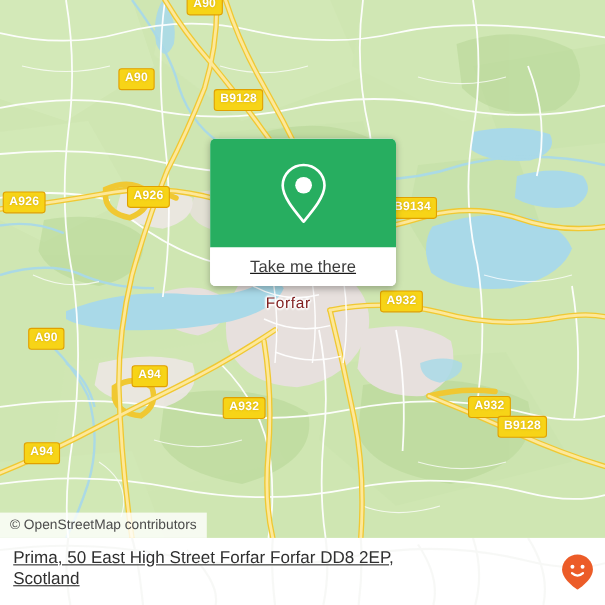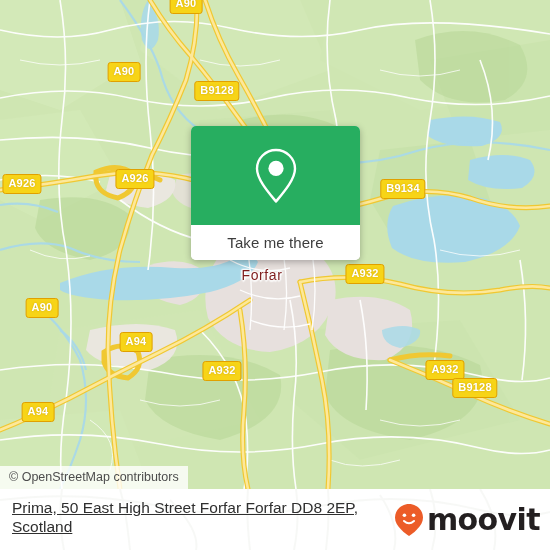--- a/index.html
+++ b/index.html
@@ -60,20 +60,21 @@
 
   
   #popup-card {
     position: absolute;
     left: 191px; top: 126px;
     width: 169px; height: 134px;
     border-radius: 5px;
     overflow: hidden;
     box-shadow: 0 2px 7px rgba(0,0,0,.28);
     background: #ffffff;
+    text-decoration: underline;
   }
   #popup-card .card-top {
     height: 99px;
     background: #27ae60;
     display: flex;
     align-items: center;
     justify-content: center;
   }
   #popup-card .card-btn {
     height: 35px;
@@ -292,21 +293,21 @@
           <path d="M312,252 Q318,290 312,330"></path>
         </g>
       </g>
     </svg>
 
     <div class="shield" style="left:186px;top:4px;">A90</div>
     <div class="shield" style="left:124px;top:72px;">A90</div>
     <div class="shield" style="left:217px;top:91px;">B9128</div>
     <div class="shield" style="left:22px;top:184px;">A926</div>
     <div class="shield" style="left:135px;top:179px;">A926</div>
-    <div class="shield" style="left:375px;top:189px;margin-left:28px;">B9134</div>
+    <div class="shield" style="left:375px;top:189px;">B9134</div>
     <div class="shield" style="left:365px;top:274px;">A932</div>
     <div class="shield" style="left:42px;top:308px;">A90</div>
     <div class="shield" style="left:136px;top:342px;">A94</div>
     <div class="shield" style="left:222px;top:371px;">A932</div>
     <div class="shield" style="left:445px;top:370px;">A932</div>
     <div class="shield" style="left:475px;top:388px;">B9128</div>
     <div class="shield" style="left:38px;top:412px;">A94</div>
 
     <div class="place-label" style="left:262px;top:275px;">Forfar</div>
 
@@ -342,17 +343,16 @@
 
     <div id="footer-address">Prima, 50 East High Street Forfar Forfar DD8 2EP, Scotland</div>
 
     <div id="moovit-logo">
       <svg width="30" height="34" viewBox="0 0 30 34">
         <path d="M15 1 C7.3 1 1 7.1 1 14.7 C1 23.3 12 31 15 33 C18 31 29 23.3 29 14.7 C29 7.1 22.7 1 15 1 Z" fill="#ec5c28"></path>
         <circle cx="10.4" cy="12.3" r="1.8" fill="#ffffff"></circle>
         <circle cx="19.6" cy="12.3" r="1.8" fill="#ffffff"></circle>
         <path d="M10 18 Q15 22.5 20 18" stroke="#ffffff" stroke-width="2" fill="none" stroke-linecap="round"></path>
       </svg>
-      <div id="moovit-wordmark">moovit</div>
     </div>
   </div>
 
 </div>
 
 </body></html>

